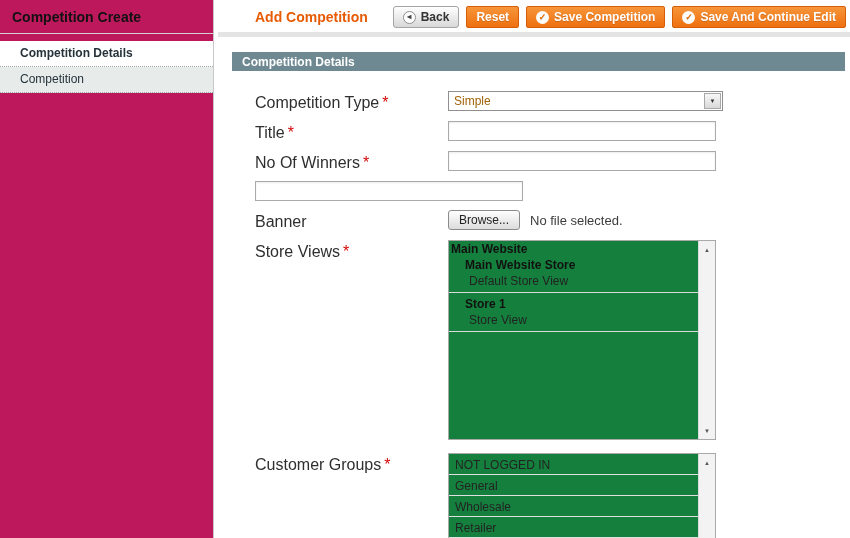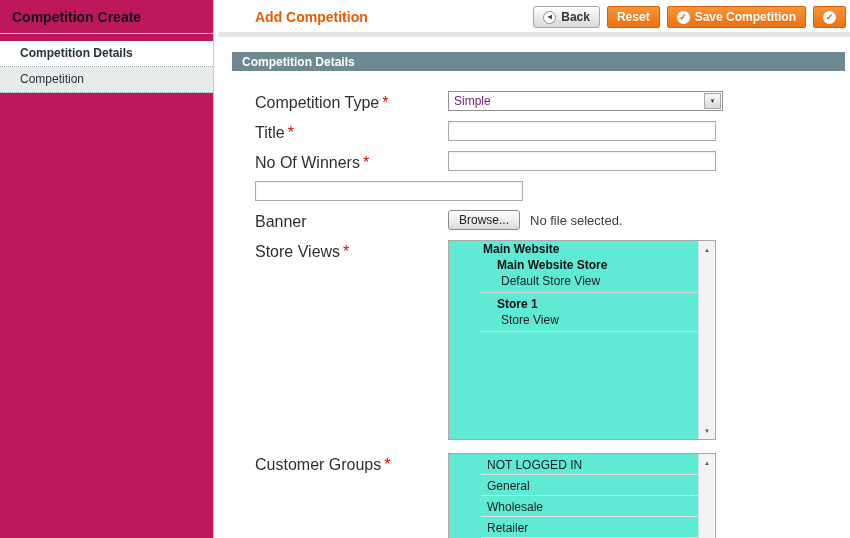--- a/index.html
+++ b/index.html
@@ -85,41 +85,40 @@
   .text-input {
     width: 268px; height: 20px; border: 1px solid #a9a9a9;
     padding: 2px 4px; font-family: "Liberation Sans", sans-serif; font-size: 12px;
     box-shadow: inset 0 1px 2px rgba(0,0,0,0.08); background: #fff;
   }
   
   .select-box {
     position: relative; width: 275px; height: 20px;
     border: 1px solid #8f8f8f; background: #fff; cursor: pointer;
   }
-  .select-value { display: block; padding: 2px 22px 2px 5px; font-size: 12px; color: #701a75; }
+  .select-value { display: block; padding: 2px 22px 2px 5px; font-size: 12px; color: #a16207; }
   .select-btn {
     position: absolute; right: 1px; top: 1px; bottom: 1px; width: 17px;
     background: linear-gradient(#f7f7f7, #d9d9d9);
     border: 1px solid #a8a8a8;
     display: flex; align-items: center; justify-content: center;
     font-size: 6px; color: #333;
   }
   
   .browse-btn {
     height: 20px; padding: 0 10px; font-family: Liberation Sans, sans-serif;
     font-size: 12px; color: #222; cursor: pointer;
     background: linear-gradient(#fefefe, #dcdcdc);
     border: 1px solid #8b8b8b; border-radius: 3px;
   }
   .file-status { margin-left: 10px; font-size: 13px; color: #3c3c3c; padding-top: 3px; }
   
   .listbox {
-    position: relative; width: 268px; border: 1px solid #a9a9a9; background: #5eead4;
+    position: relative; width: 268px; border: 1px solid #a9a9a9; background: #15803d;
     overflow: hidden;
-    padding-left: 32px;
   }
   .listbox.store-views { height: 200px; }
   .listbox.cust-groups { height: 140px; }
   .lb-inner { margin-right: 17px; }
   .opt { font-size: 12px; color: #222; padding: 1px 2px; cursor: default; }
   .opt.bold { font-weight: bold; color: #111; }
   .opt.ind1 { padding-left: 16px; }
   .opt.ind2 { padding-left: 20px; }
   .opt-divider { border-top: 1px solid #d9d9d9; margin: 3px 0; }
   .cg-opt {
@@ -165,20 +164,21 @@
       <button class="btn btn-orange">
         <span class="icon-circle ic-check">
             <span>✓</span>
           </span>
         <span>Save Competition</span>
       </button>
       <button class="btn btn-orange">
         <span class="icon-circle ic-check">
             <span>✓</span>
           </span>
+        <span>Save And Continue Edit</span>
       </button>
     </div>
   </div>
   <div class="header-divider"></div>
 
   <section class="entry-edit">
     <div class="section-head">
       <span>Competition Details</span>
     </div>
     <div class="fieldset">

